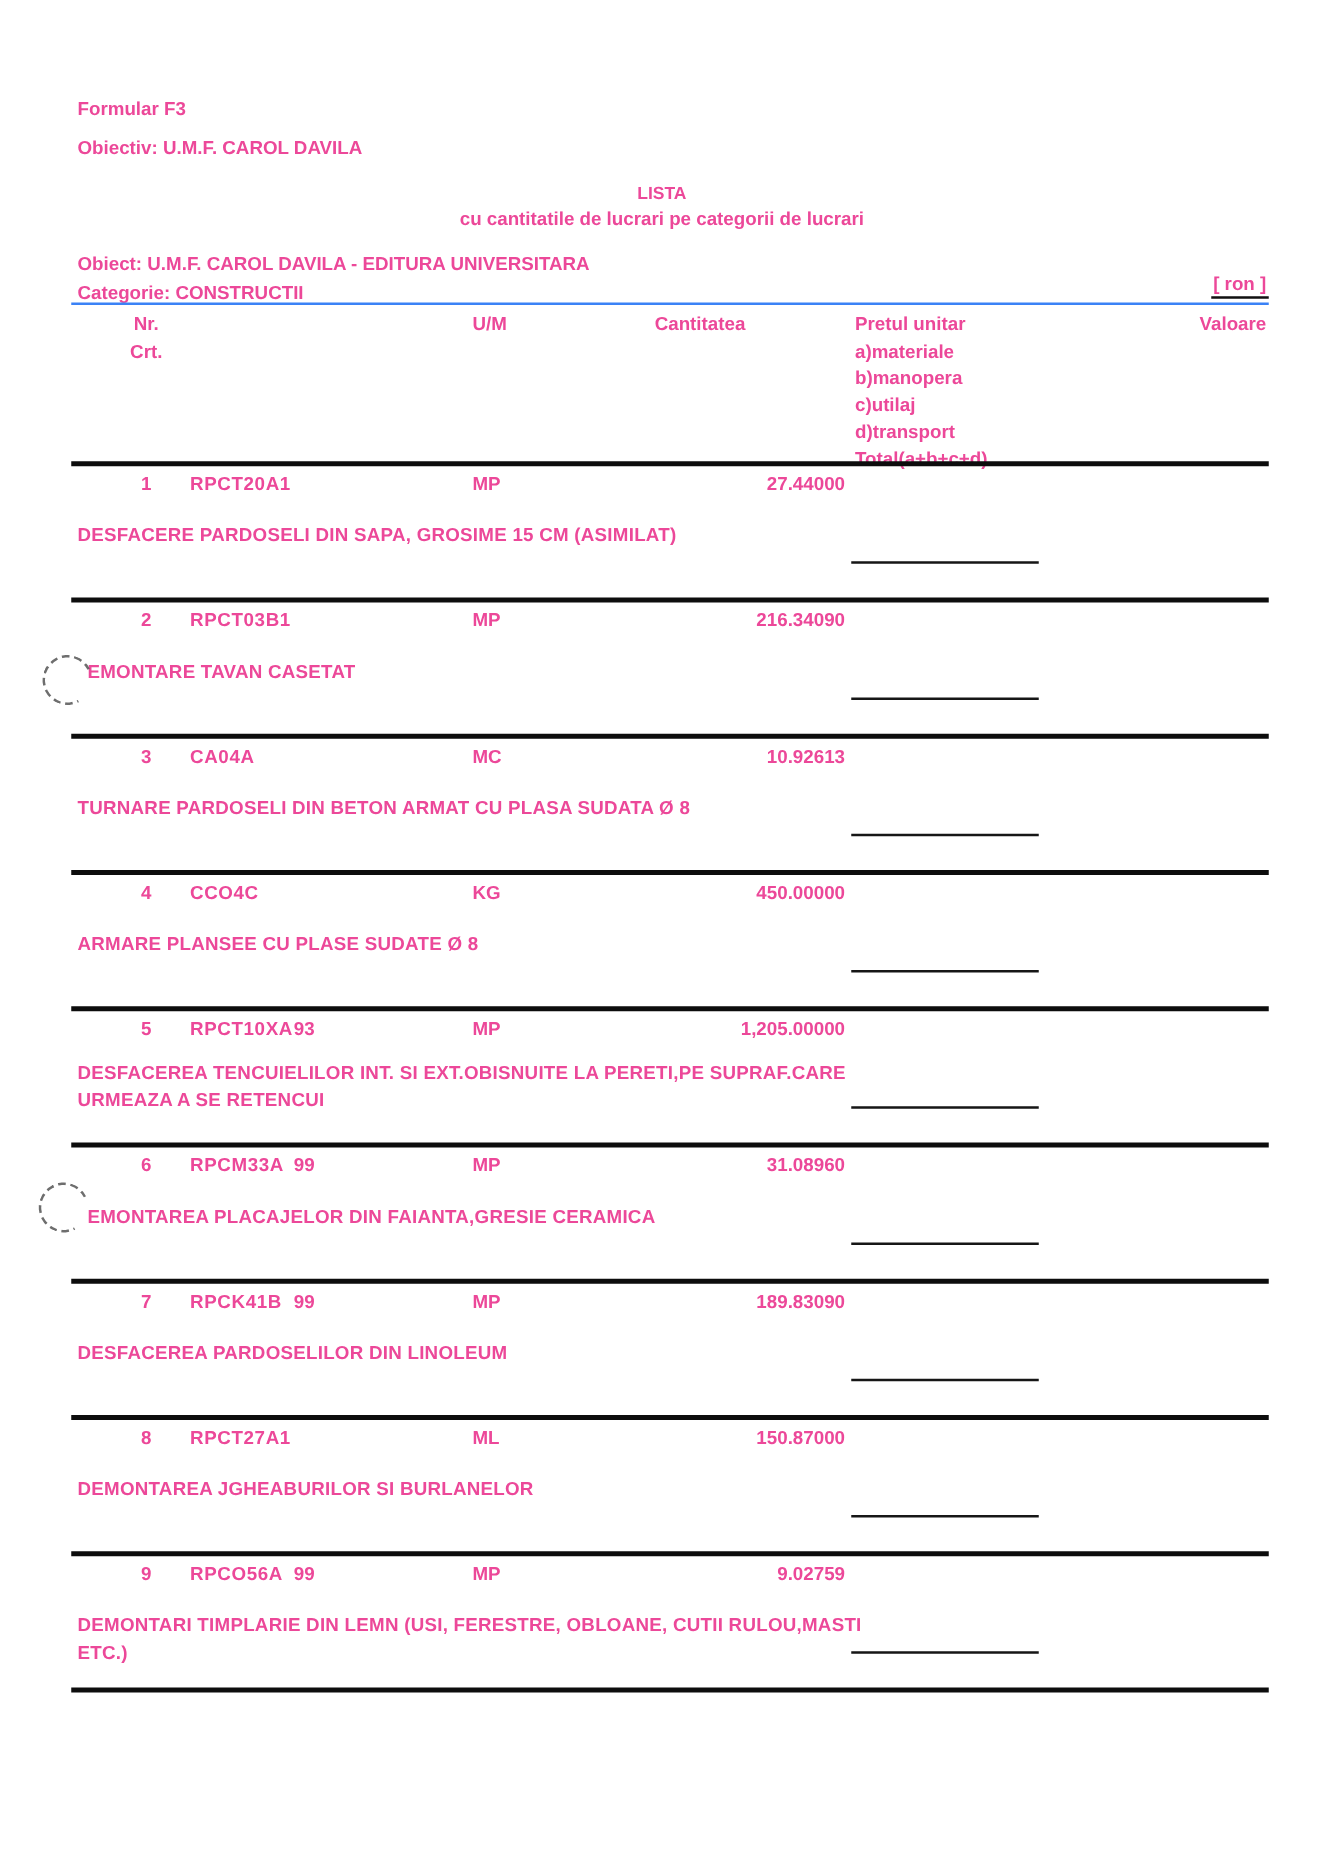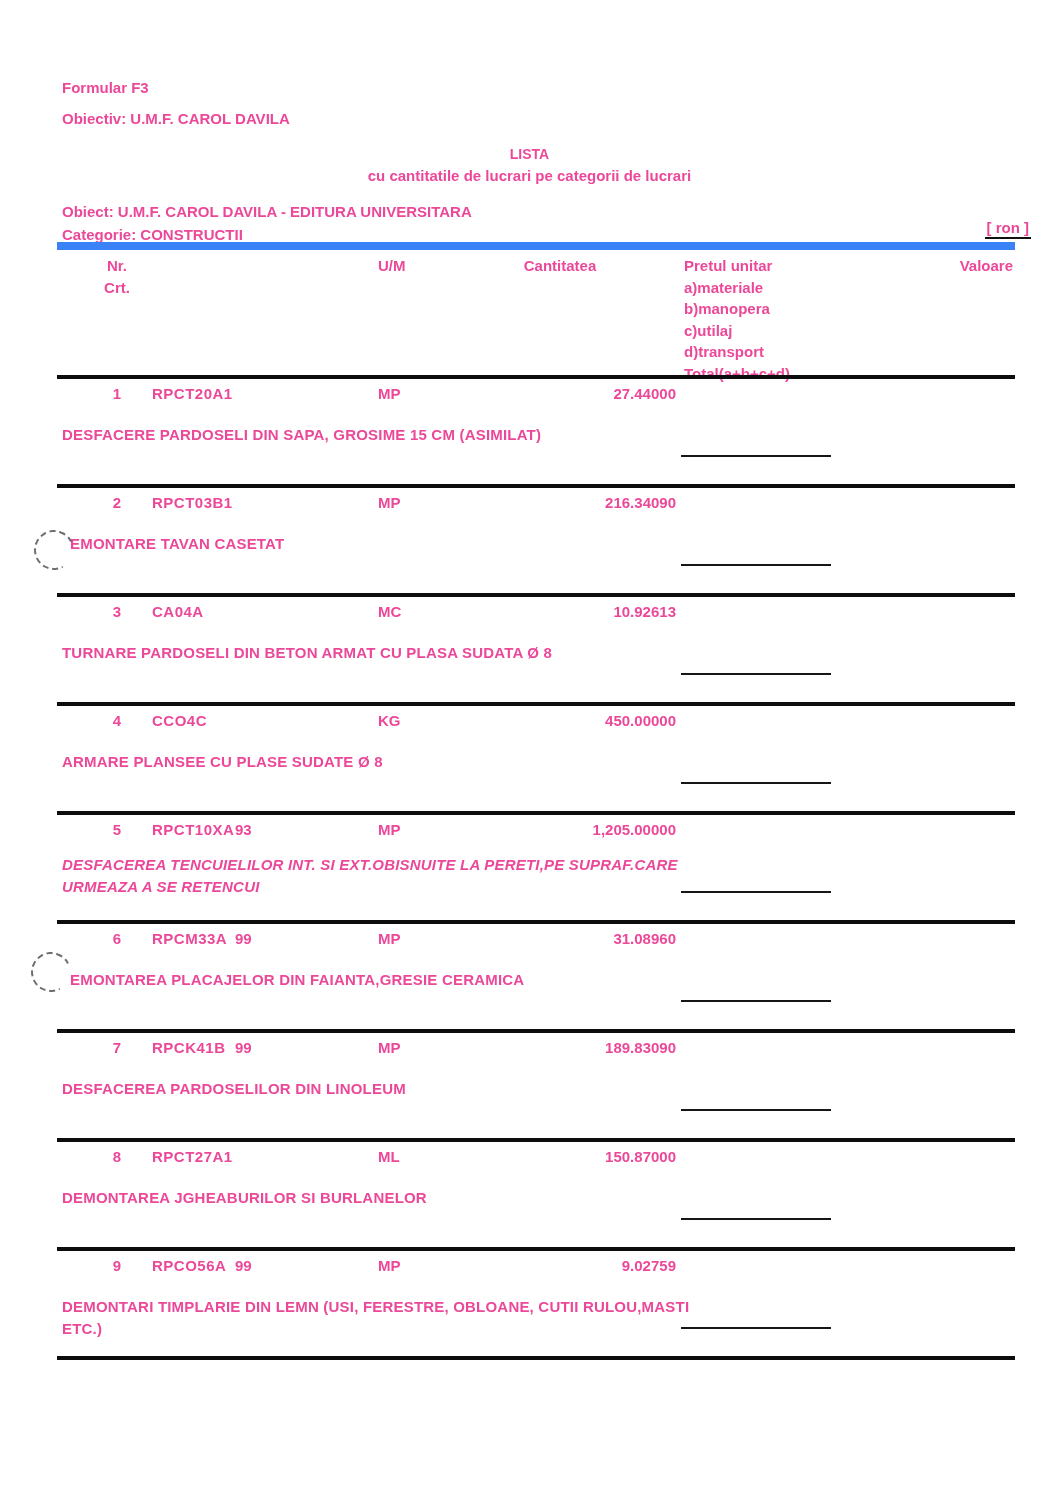--- a/index.html
+++ b/index.html
@@ -11,31 +11,31 @@
     font-family: "Liberation Sans", sans-serif;
     color: #ec4899;
     font-weight: 700;
     font-size: 15px;
     overflow: hidden;
   }
   .abs { position: absolute; }
   .lbl-line { white-space: nowrap; }
   .center-line { left: 0; right: 0; text-align: center; }
   .ron {
-    right: 28px; top: 219px;
+    right: 44px; top: 219px;
     border-bottom: 2px solid #111;
     padding: 0 2px 1px 2px;
   }
 
   
   .table {
     position: absolute;
     left: 57px; top: 242px;
     width: 958px;
-    border-top: 8px solid #3b82f6;
+    border-top: 2px solid #3b82f6;
   }
   .thead {
     position: relative;
     height: 125px;
   }
   .hdr-col { position: absolute; top: 5px; line-height: 21.5px; }
   .hdr-nr { left: 40px; width: 40px; text-align: center; }
   .hdr-capitol { left: 95px; }
   .hdr-um { left: 321px; }
   .hdr-cant { left: 400px; width: 206px; text-align: center; }
@@ -149,21 +149,21 @@
         <div class="r-desc">ARMARE PLANSEE CU PLASE SUDATE Ø 8</div>
         <div class="r-underline"></div>
       </div>
 
       <div class="row">
         <span class="r-num">5</span>
         <span class="r-code">RPCT10XA</span>
         <span class="r-suffix">93</span>
         <span class="r-um">MP</span>
         <span class="r-qty">1,205.00000</span>
-        <div class="r-desc" style="top:39px;font-style:italic;">DESFACEREA TENCUIELILOR INT. SI EXT.OBISNUITE LA  PERETI,PE SUPRAF.CARE URMEAZA A SE RETENCUI</div>
+        <div class="r-desc" style="top:39px;">DESFACEREA TENCUIELILOR INT. SI EXT.OBISNUITE LA  PERETI,PE SUPRAF.CARE URMEAZA A SE RETENCUI</div>
         <div class="r-underline"></div>
       </div>
 
       <div class="row">
         <span class="r-num">6</span>
         <span class="r-code">RPCM33A</span>
         <span class="r-suffix">99</span>
         <span class="r-um">MP</span>
         <span class="r-qty">31.08960</span>
         <div class="r-desc" style="left:13px;">EMONTAREA PLACAJELOR DIN FAIANTA,GRESIE CERAMICA</div>

